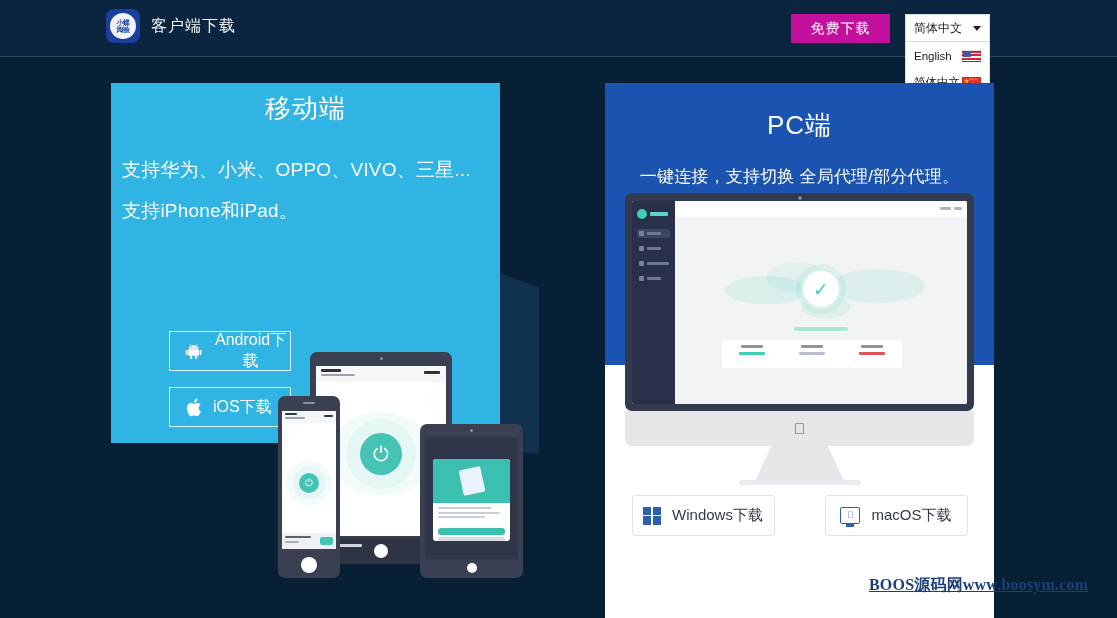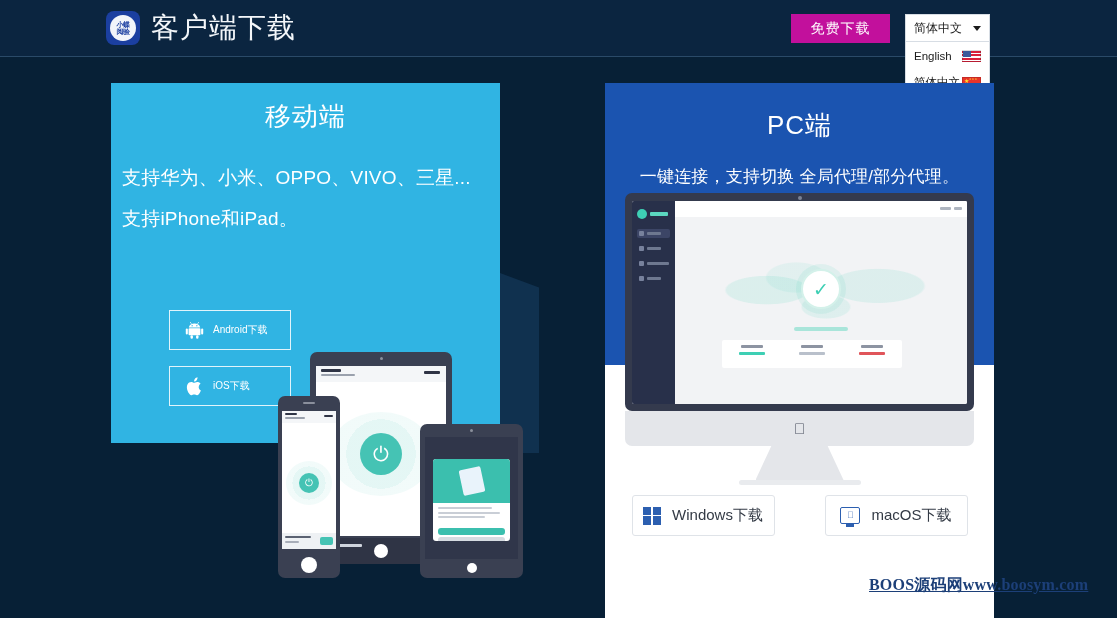--- a/index.html
+++ b/index.html
@@ -24,21 +24,21 @@
     display: flex; align-items: center; justify-content: center;
     position: relative;
   }
   .logo-circle {
     width: 26px; height: 26px; border-radius: 50%;
     background: #f2f5fa;
     display: flex; flex-direction: column; align-items: center; justify-content: center;
     line-height: 1;
   }
   .logo-circle span { font-size: 7px; color: #1b3fa0; font-weight: bold; letter-spacing: -0.5px; }
-  .brand-title { font-size: 28px; color: #f3f6f9; letter-spacing: 1px; }
+  .brand-title { font-size: 16px; color: #f3f6f9; letter-spacing: 1px; }
 
   .free-dl-btn {
     position: absolute; left: 791px; top: 14px; width: 99px; height: 29px;
     background: #c2109c; color: #ffffff; border: none;
     font-size: 14px; font-family: inherit; cursor: pointer;
     display: flex; align-items: center; justify-content: center;
     letter-spacing: 1px;
   }
 
   
@@ -69,32 +69,33 @@
   .flag-sa { background: #1a8a3c; }
   .flag-sa::before { content:""; position:absolute; left:3px; top:4px; width:13px; height:1.4px; background:#ffffff; }
   .flag-sa::after { content:""; position:absolute; left:5px; top:7px; width:9px; height:1.2px; background:#ffffff; }
 
   
   .mobile-card {
     position: absolute; left: 111px; top: 83px; width: 389px; height: 360px;
     background: #30b4e3;
   }
   .mobile-title {
-    text-align: center; color: #ffffff; font-size: 26px; padding-top: 16px; letter-spacing: 1px;
+    text-align: center; color: #ffffff; font-size: 26px; padding-top: 8px; letter-spacing: 1px;
   }
   .mobile-desc {
     color: #ffffff; font-size: 19px; line-height: 34px; padding: 27px 29px 0 11px; letter-spacing: .2px;
   }
   .mobile-desc .p2 { margin-top: 7px; }
   .dl-btn-outline {
     position: absolute; width: 122px; height: 40px;
     border: 1px solid rgba(255,255,255,.85);
     display: flex; align-items: center; gap: 9px; padding-left: 15px;
-    color: #ffffff; font-size: 10px; cursor: pointer; background: transparent;
+    color: #ffffff; font-size: 16px; cursor: pointer; background: transparent;
     font-family: inherit;
+    margin-top: 21px;
   }
   .btn-android { left: 58px; top: 227px; }
   .btn-ios { left: 58px; top: 283px; }
   .angle-shape {
     position: absolute; left: 500px; top: 273px; width: 39px; height: 180px;
     background: #10314f;
     clip-path: polygon(0 0, 100% 8%, 100% 100%, 0 100%);
   }
 
   

